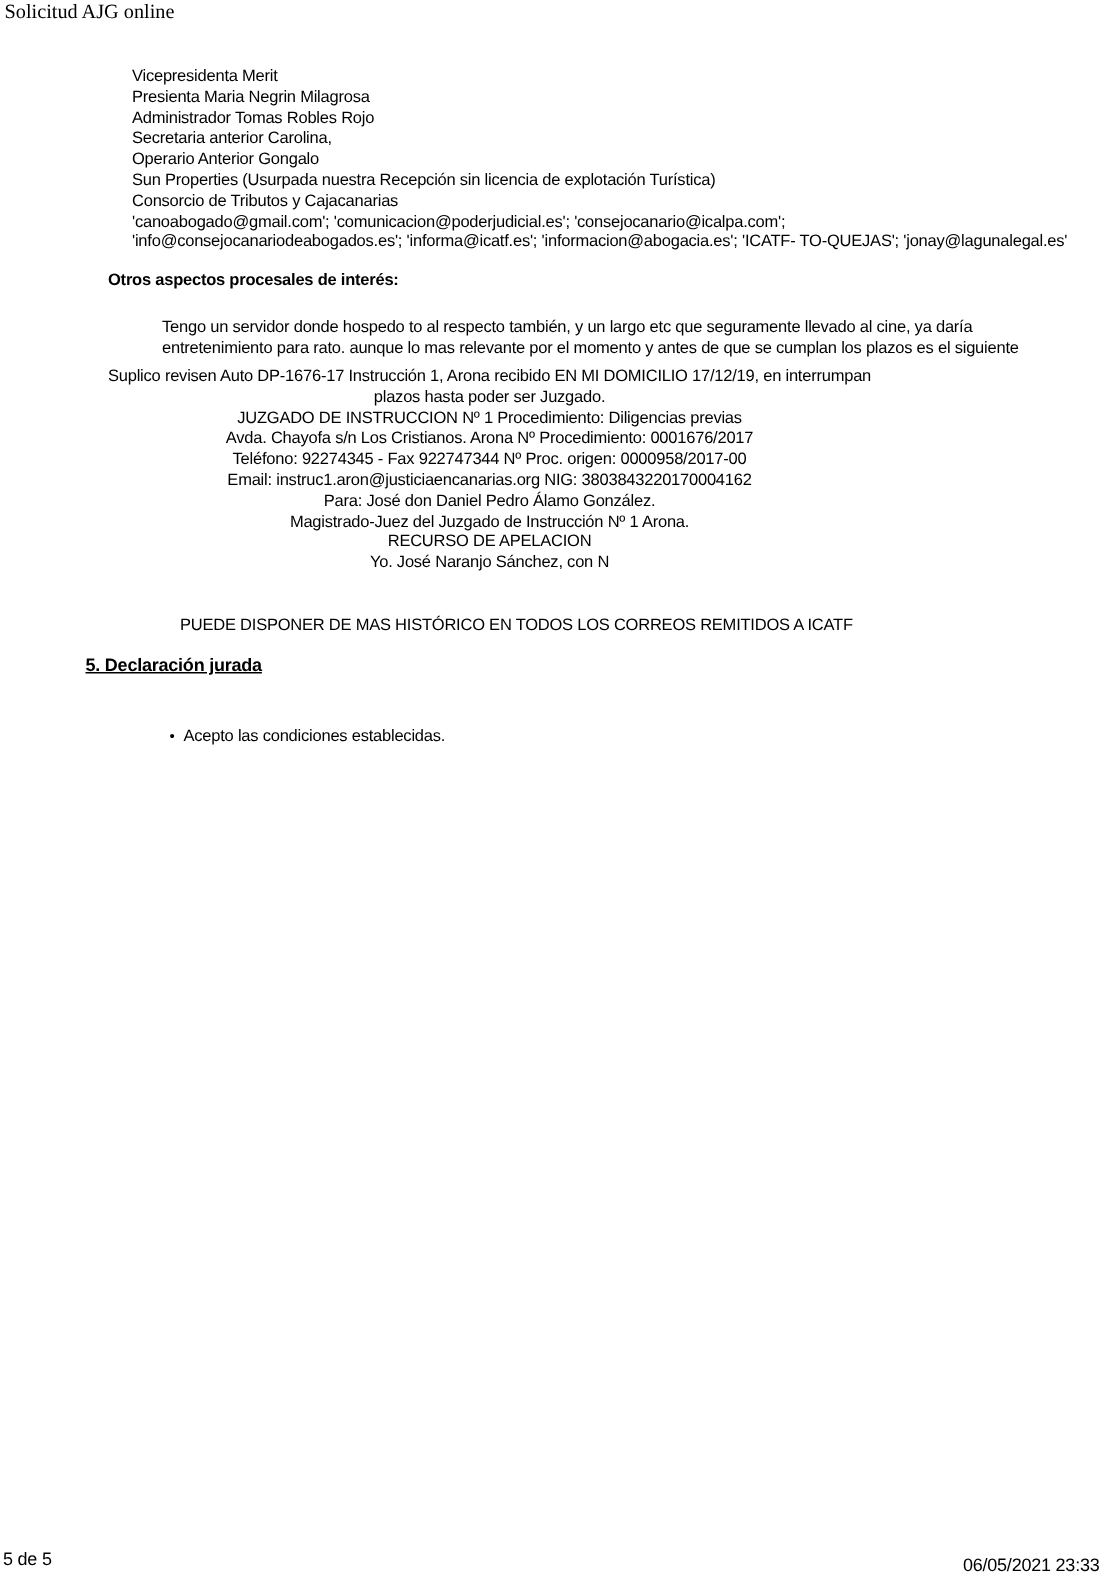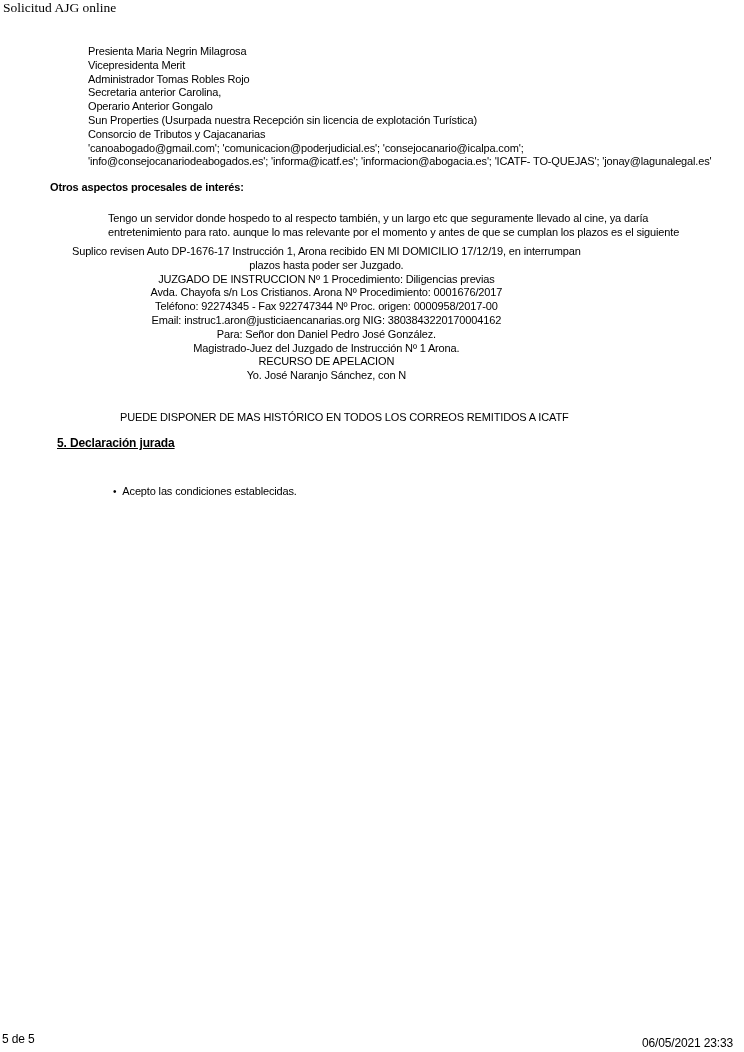--- a/index.html
+++ b/index.html
@@ -21,21 +21,21 @@
     line-height: 16px;
   }
   .block {
     position: absolute;
     font-size: 11px;
     line-height: 13.8px;
     letter-spacing: -0.15px;
     white-space: nowrap;
   }
   .b-intro        { left: 88px;  top: 45px; }
-  .b-heading-otros{ left: 50px;  top: 181px; font-weight: bold; }
+  .b-heading-otros{ left: 72px;  top: 181px; font-weight: bold; }
   .b-para1        { left: 88px;  top: 212px; margin-left: 20px; }
   .b-para2        { left: 72px;  top: 245px; text-align: center; }
   .b-note         { left: 88px;  top: 411px; margin-left: 32px; }
   .b-heading-dec  { left: 57px;  top: 437px; font-weight: bold; font-size: 12px; text-decoration: underline; }
   .b-bullet       { left: 113px; top: 485px; display: flex; gap: 6px; align-items: baseline; }
   .bullet-glyph   { font-size: 10px; }
   .footer-left {
     position: absolute;
     left: 2px;
     bottom: 6px;
@@ -51,22 +51,22 @@
   }
 </style>
 </head>
 <body>
 
 <div class="page">
 
   <div class="doc-title">Solicitud AJG online</div>
 
   <div class="block b-intro">
+      <div>Vicepresidenta Merit</div>
       <div>Presienta Maria Negrin Milagrosa</div>
-      <div>Vicepresidenta Merit</div>
       <div>Administrador Tomas Robles Rojo</div>
       <div>Secretaria anterior Carolina,</div>
       <div>Operario Anterior Gongalo</div>
       <div>Sun Properties (Usurpada nuestra Recepción sin licencia de explotación Turística)</div>
       <div>Consorcio de Tributos y Cajacanarias</div>
       <div>'canoabogado@gmail.com'; 'comunicacion@poderjudicial.es'; 'consejocanario@icalpa.com';</div>
       <div>'info@consejocanariodeabogados.es'; 'informa@icatf.es'; 'informacion@abogacia.es'; 'ICATF- TO-QUEJAS'; 'jonay@lagunalegal.es'</div>
     </div>
 
   <div class="block b-heading-otros">Otros aspectos procesales de interés:</div>
@@ -76,21 +76,21 @@
       <div>entretenimiento para rato. aunque lo mas relevante por el momento y antes de que se cumplan los plazos es el siguiente</div>
     </div>
 
   <div class="block b-para2">
       <div>Suplico revisen Auto DP-1676-17 Instrucción 1, Arona recibido EN MI DOMICILIO 17/12/19, en interrumpan</div>
       <div>plazos hasta poder ser Juzgado.</div>
       <div>JUZGADO DE INSTRUCCION Nº 1 Procedimiento: Diligencias previas</div>
       <div>Avda. Chayofa s/n Los Cristianos. Arona Nº Procedimiento: 0001676/2017</div>
       <div>Teléfono: 92274345 - Fax 922747344 Nº Proc. origen: 0000958/2017-00</div>
       <div>Email: instruc1.aron@justiciaencanarias.org NIG: 3803843220170004162</div>
-      <div>Para: Señor don Daniel Pedro José González.</div>
+      <div>Para: José don Daniel Pedro Álamo González.</div>
       <div>Magistrado-Juez del Juzgado de Instrucción Nº 1 Arona.</div>
       <div>RECURSO DE APELACION</div>
       <div>Yo. José Naranjo Sánchez, con N</div>
     </div>
 
   <div class="block b-note">PUEDE DISPONER DE MAS HISTÓRICO EN TODOS LOS CORREOS REMITIDOS A ICATF</div>
 
   <div class="block b-heading-dec">5. Declaración jurada</div>
 
   <div class="block b-bullet">

